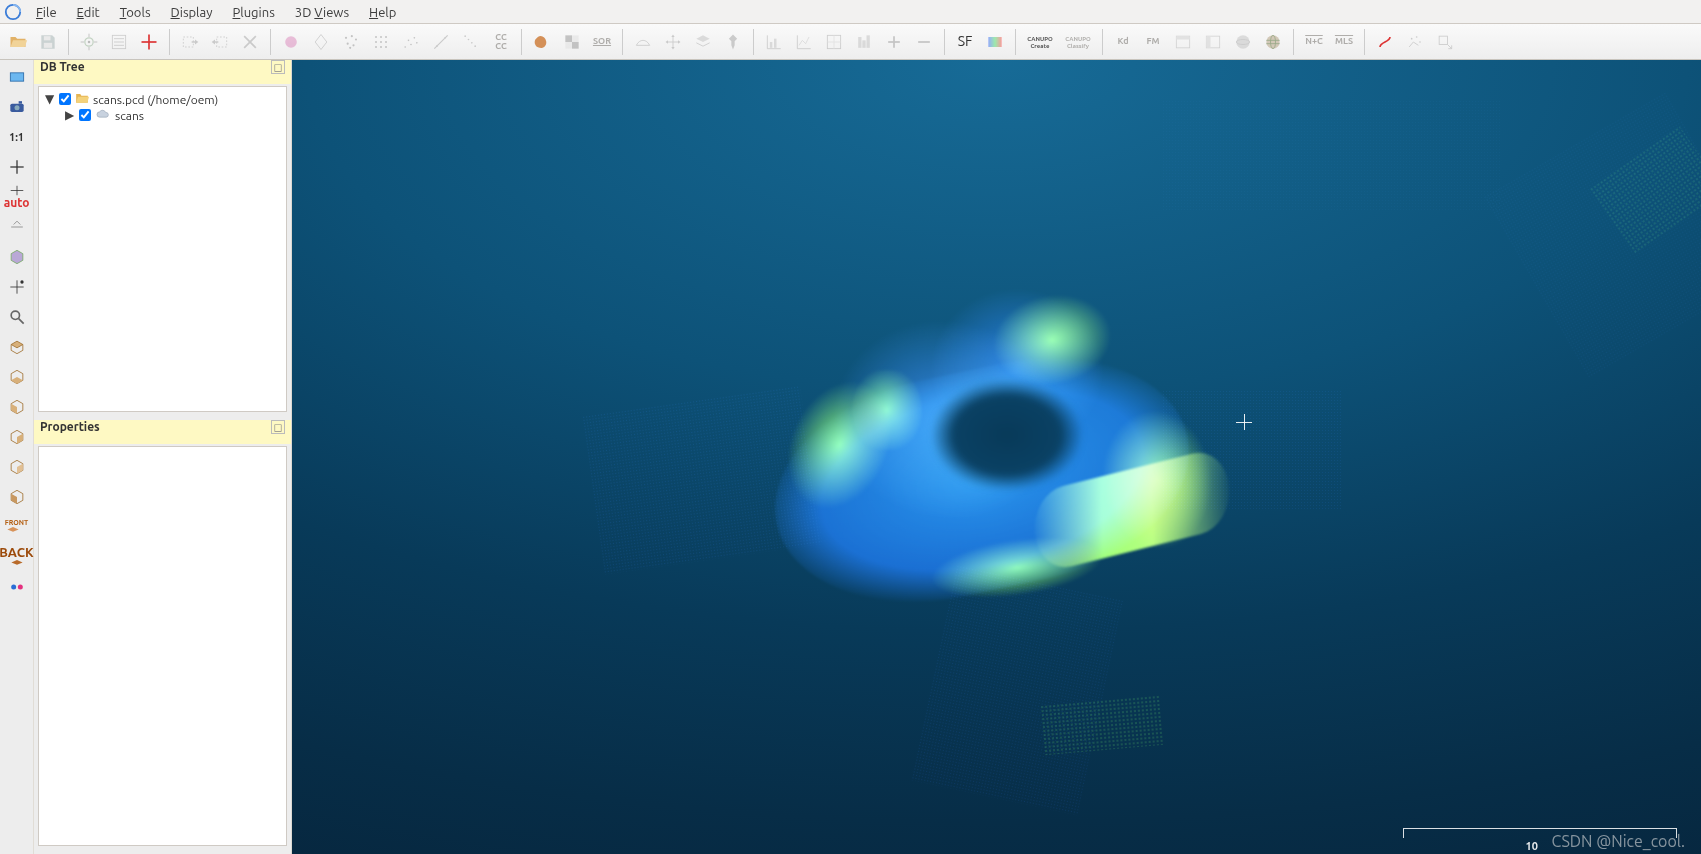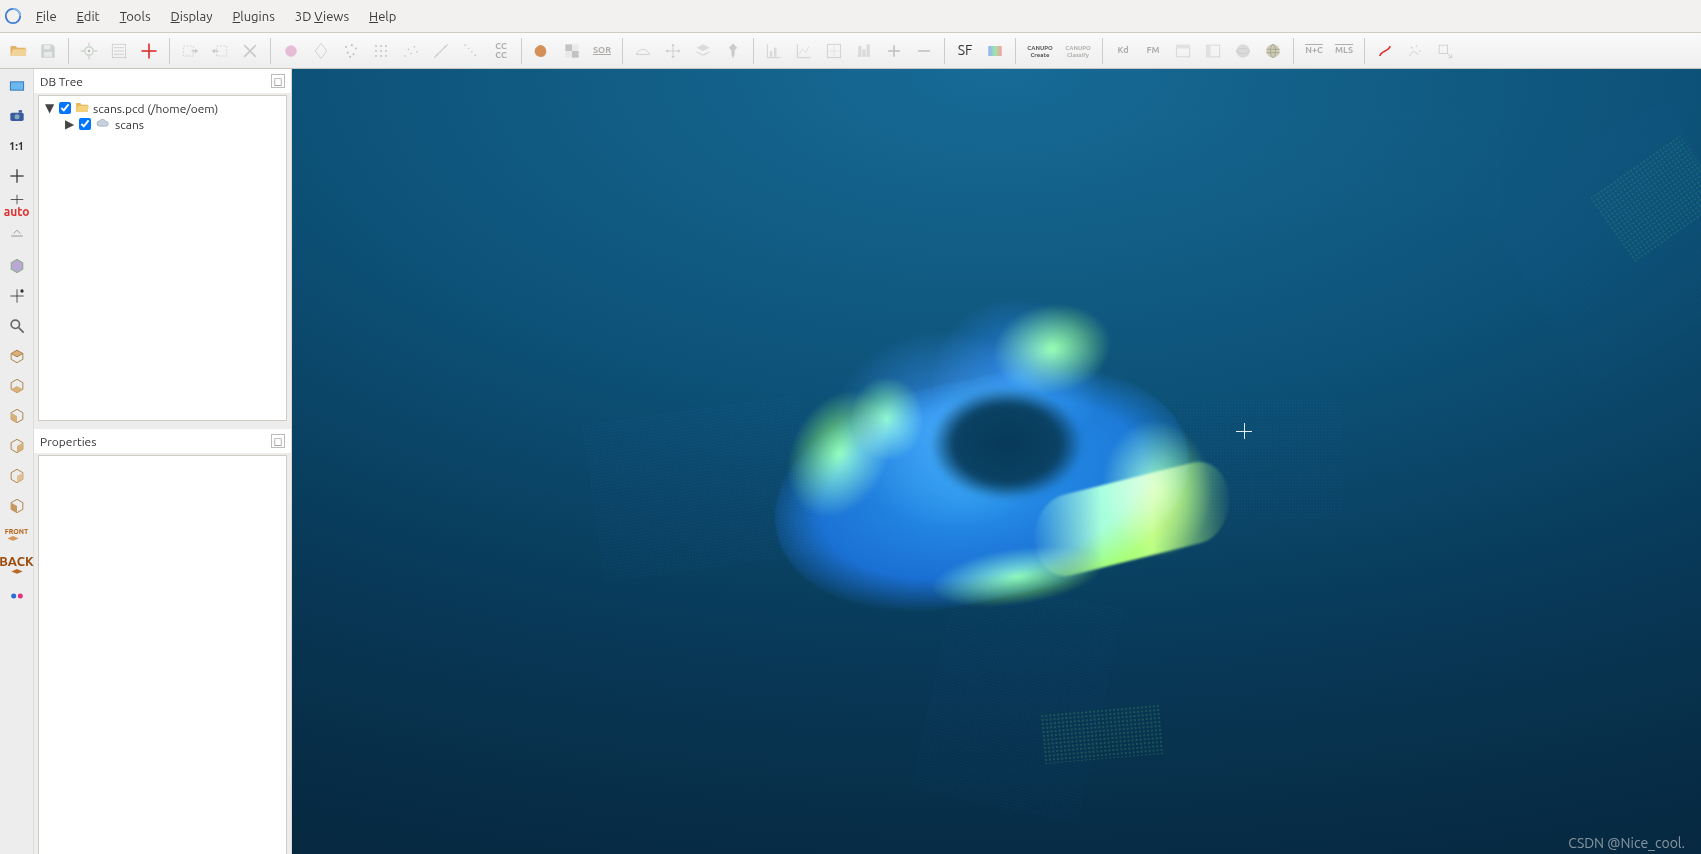--- a/index.html
+++ b/index.html
@@ -1,19 +1,19 @@
 <!DOCTYPE html>
 <html><head>
 <meta charset="utf-8">
 <style>
 * { box-sizing: border-box; margin: 0; padding: 0; font-family: "Ubuntu", "DejaVu Sans", sans-serif; }
 html, body { width: 1701px; height: 854px; overflow: hidden; background: #ededed; font-size: 13px; }
 
 
-.menubar { height: 33px; background: #f2f1f0; border-bottom: 1px solid #cfcac4; display: flex; align-items: center; padding: 0 4px; }
+.menubar { height: 24px; background: #f2f1f0; border-bottom: 1px solid #cfcac4; display: flex; align-items: center; padding: 0 4px; }
 .app-icon { width: 18px; height: 18px; margin-right: 4px; display:flex; align-items:center; justify-content:center; color:#3b7dd8; font-weight:bold;}
 .menu-item { padding: 3px 10px; cursor: default; font-size: 13px; color:#3c3c3c;}
 .mnemonic { text-decoration: underline; }
 
 
 .toolbar { height: 36px; background: linear-gradient(#fafafa,#eeeeee); border-bottom: 1px solid #c8c4bd; display: flex; align-items: center; padding: 0 4px; gap: 2px; }
 .t-separator { width: 1px; height: 26px; background: #ccc; margin: 0 4px; }
 .t-btn { width: 28px; height: 28px; display:flex; align-items:center; justify-content:center; cursor:default; border:1px solid transparent; border-radius:2px; color:#7a7670;}
 .t-btn.disabled { opacity: 0.45; }
 .t-btn svg { width:20px; height:20px; }
@@ -22,21 +22,21 @@
 
 
 .body { display:flex; height: calc(854px - 24px - 36px); }
 .vtoolbar { width: 34px; background: #ededed; border-right: 1px solid #e1ddd6; display:flex; flex-direction:column; align-items:center; padding-top:4px; gap:4px;}
 .v-btn { width:26px; height:26px; display:flex; align-items:center; justify-content:center; cursor:default; border:1px solid transparent; color:#6f6b64; font-size:11px;}
 .v-btn svg { width:20px; height:20px;}
 .v-btn.front { font-size:7px; font-weight:bold; color:#b45f13;}
 .v-btn.back { font-size:13px; font-weight:bold; color:#9c4a0a;}
 
 .sidepanel { width: 258px; background:#ededed; display:flex; flex-direction:column; border-right:1px solid #dcd8d1;}
-.panel-title { height:24px; display:flex; align-items:center; justify-content:space-between; padding:0 6px; background:#ffffff; font-size:12px; color:#333; font-weight:normal;}
+.panel-title { height:24px; display:flex; align-items:flex-start; justify-content:space-between; padding:0 6px; background:#fef9c3; font-size:12px; color:#333; font-weight:bold;}
 .panel-close { color:#888; font-size:11px; border:1px solid #bbb; width:14px; height:14px; display:flex; align-items:center; justify-content:center;}
 .panel-body { background:#fff; border:1px solid #cfcac4; margin:2px 4px 8px 4px; font-size:12px; color:#333;}
 .panel-tree { height:326px; overflow:auto; padding:4px 2px;}
 .panel-props { flex:1; overflow:auto;}
 
 .tree-row { display:flex; align-items:center; gap:4px; padding:1px 0;}
 .tree-indent0 { padding-left: 4px;}
 .tree-indent1 { padding-left: 24px;}
 .tree-toggle { width:10px; color:#444;}
 .tree-check { width:12px; height:12px;}
@@ -46,21 +46,21 @@
 
 .viewport { flex:1; position:relative; overflow:hidden; background: radial-gradient(ellipse 140% 120% at 50% 0%, #176b97 0%, #0d5278 35%, #083a59 60%, #072d47 80%, #06233a 100%);}
 .crosshair { position:absolute; left:952px; top:362px; color:rgba(255,255,255,0.95); font-size:18px; transform:translate(-50%,-50%); pointer-events:none;}
 .crosshair::before, .crosshair::after { content:""; position:absolute; background:rgba(255,255,255,0.9);}
 .crosshair::before { width:16px; height:1px; left:-8px; top:0;}
 .crosshair::after { width:1px; height:16px; left:0; top:-8px;}
 
 .scale-bar { position:absolute; bottom:16px; right:24px; height:22px; display:flex; align-items:flex-end;}
 .scale-line { width:274px; height:10px; border-top:1px solid rgba(255,255,255,0.85); border-left:1px solid rgba(255,255,255,0.85); border-right:1px solid rgba(255,255,255,0.85); position:relative;}
 .scale-label { position:absolute; right:138px; bottom:-14px; color:rgba(255,255,255,0.9); font-size:11px; font-weight:bold;}
-.watermark { position:absolute; bottom:12px; right:16px; color:rgba(220,220,220,0.6); font-size:14px;}
+.watermark { position:absolute; bottom:4px; right:16px; color:rgba(220,220,220,0.6); font-size:16px;}
 
 
 .cloud { position:absolute; pointer-events:none;}
 .blob { position:absolute; border-radius:40%/50%; filter: blur(1px); mix-blend-mode: screen;}
 .noise { position:absolute; background-image: radial-gradient(rgba(30,70,220,0.5) 1px, transparent 1px); background-size:3px 3px; opacity:0.35; mix-blend-mode:screen;}
 .noiseg { position:absolute; background-image: radial-gradient(rgba(110,255,40,0.45) 1px, transparent 1px); background-size:4px 4px; opacity:0.45; mix-blend-mode:screen;}
 </style>
 </head>
 <body>
 
@@ -527,15 +527,20 @@
       <div class="noise" style="left:870px; top:330px; width:180px; height:120px; opacity:0.25;"></div>
       <div class="noise" style="left:640px; top:520px; width:170px; height:220px; opacity:0.3; transform:rotate(12deg);"></div>
       <div class="noise" style="left:1230px; top:70px; width:210px; height:210px; opacity:0.18; transform:rotate(-30deg);"></div>
       <div class="noise" style="left:870px; top:40px; width:340px; height:110px; opacity:0.1;"></div>
       <div class="noiseg" style="left:750px; top:640px; width:120px; height:50px; opacity:0.35; transform:rotate(-5deg);"></div>
       <div class="noiseg" style="left:1310px; top:90px; width:110px; height:80px; opacity:0.25; transform:rotate(-35deg);"></div>
     </div>
 
     <div class="crosshair"></div>
 
+    <div class="scale-bar">
+      <div class="scale-line">
+        <div class="scale-label">10</div>
+      </div>
+    </div>
     <div class="watermark">CSDN @Nice_cool.</div>
   </div>
 </div>
 
 </body></html>

